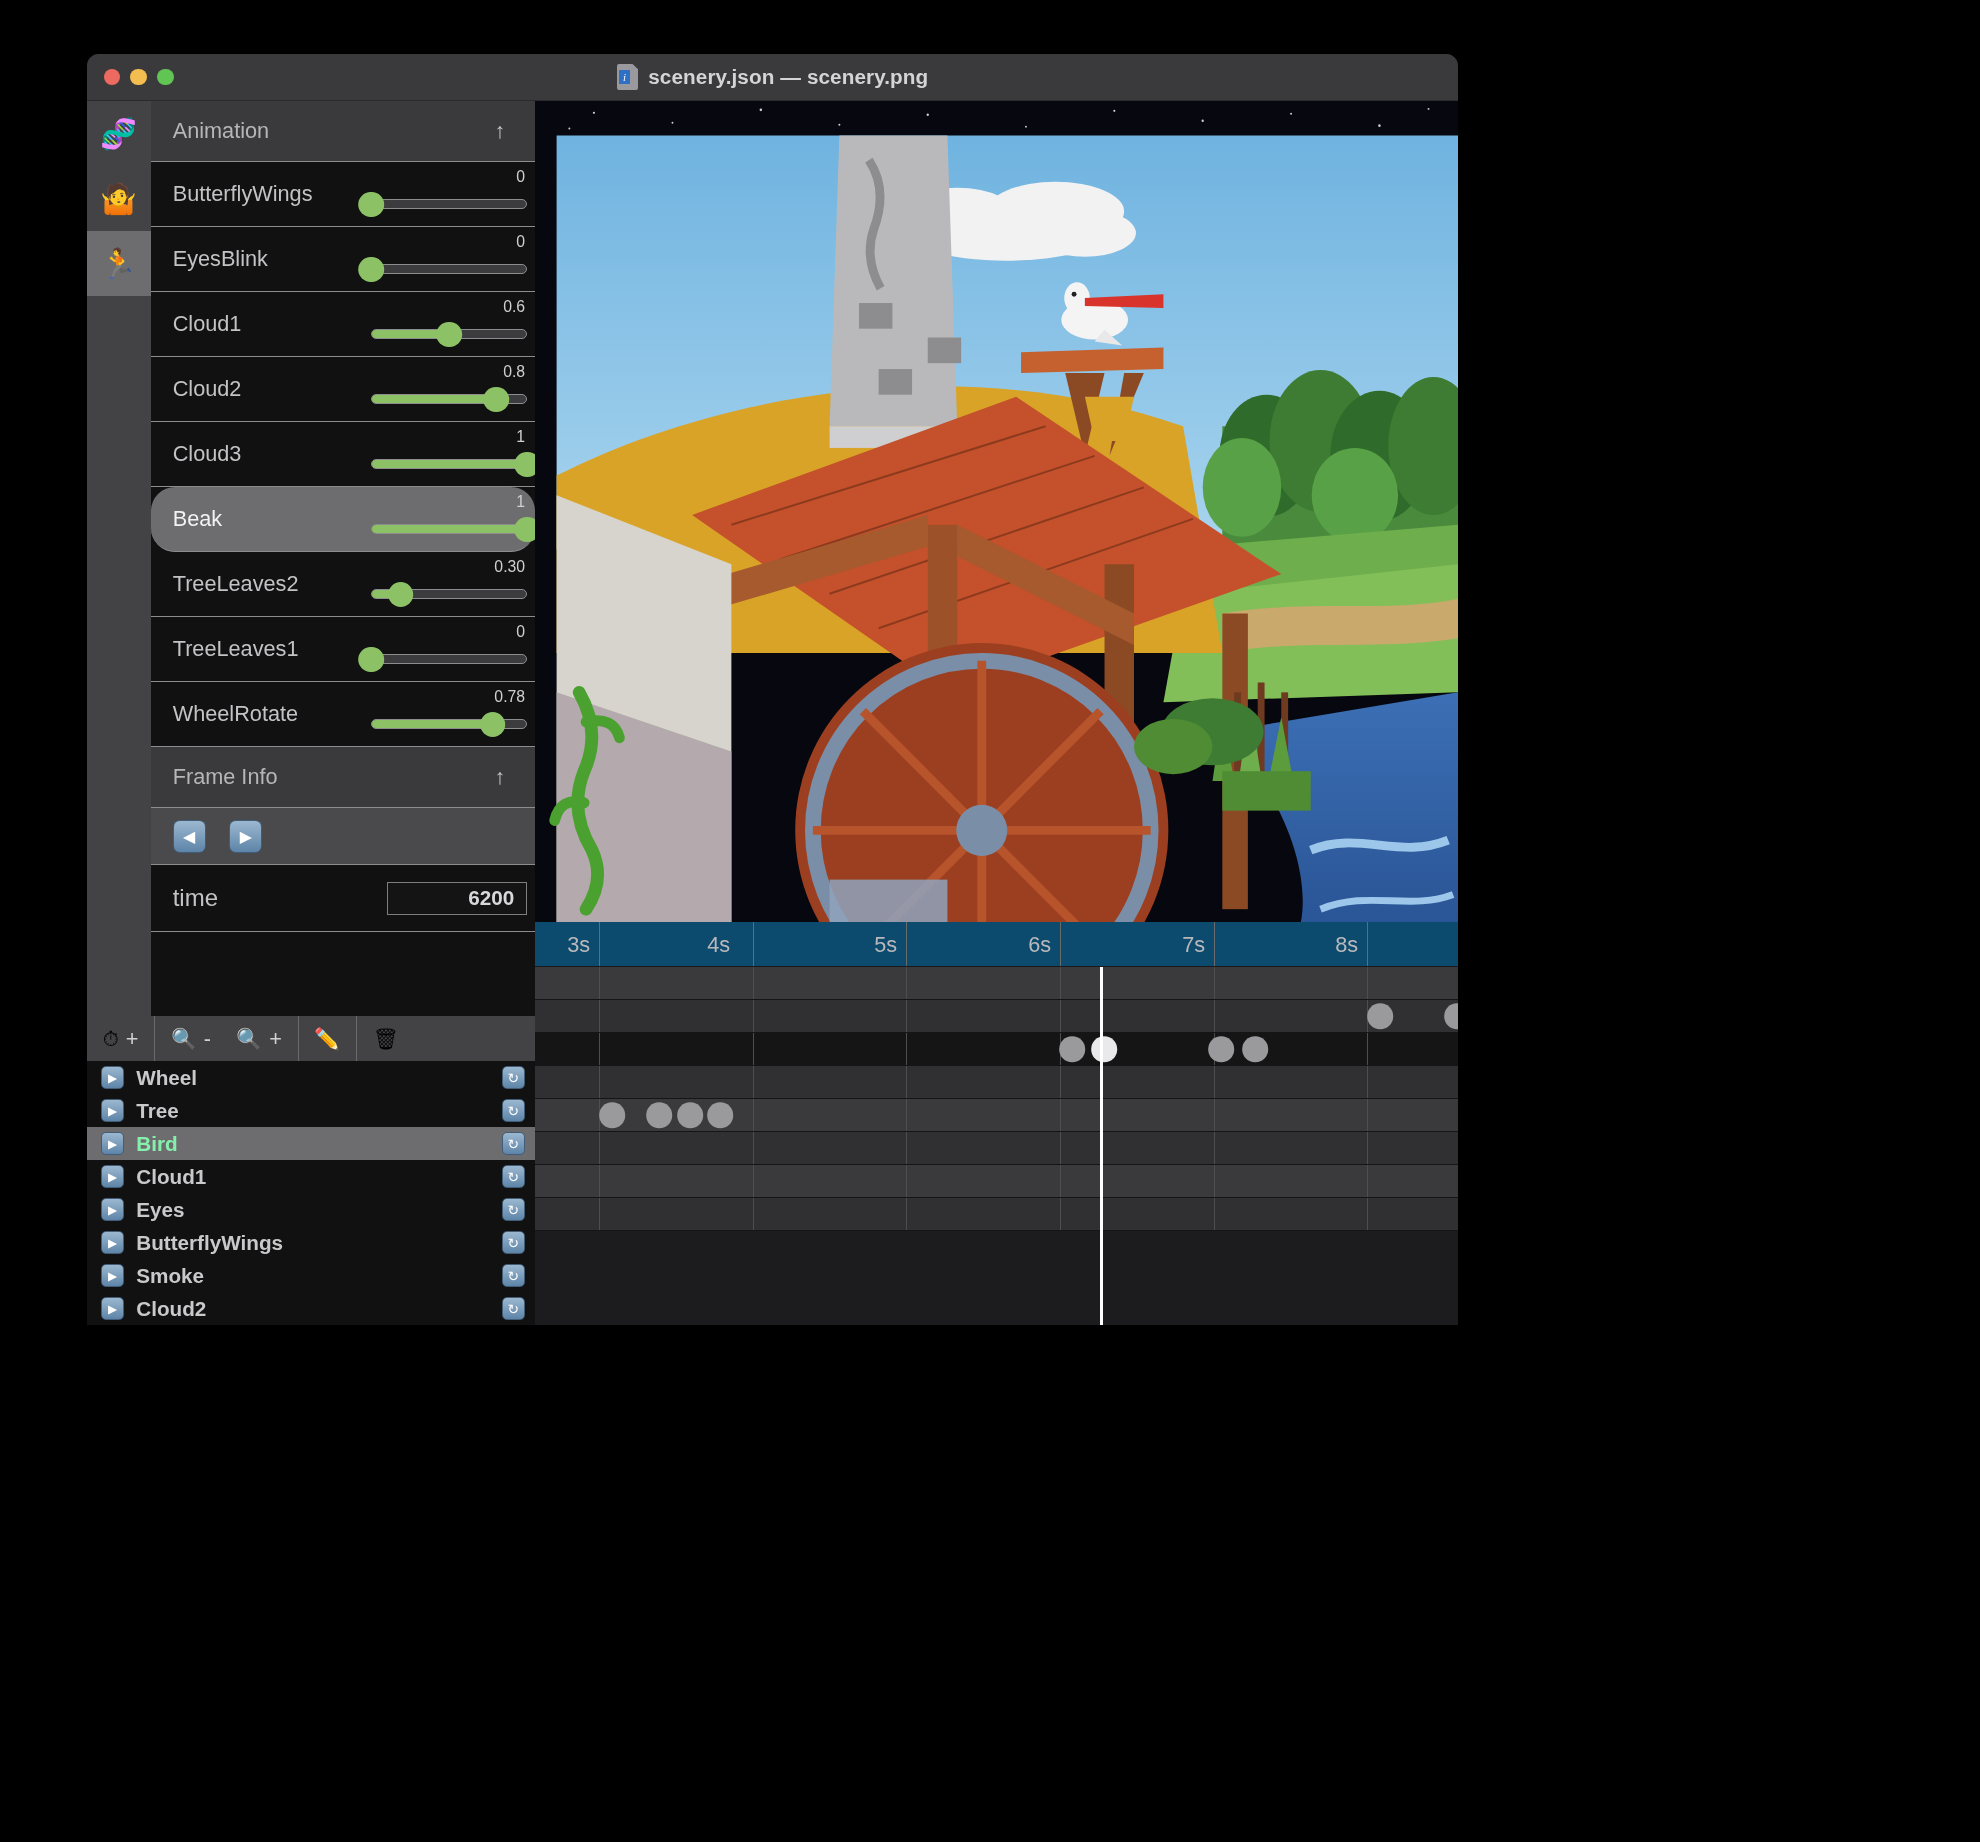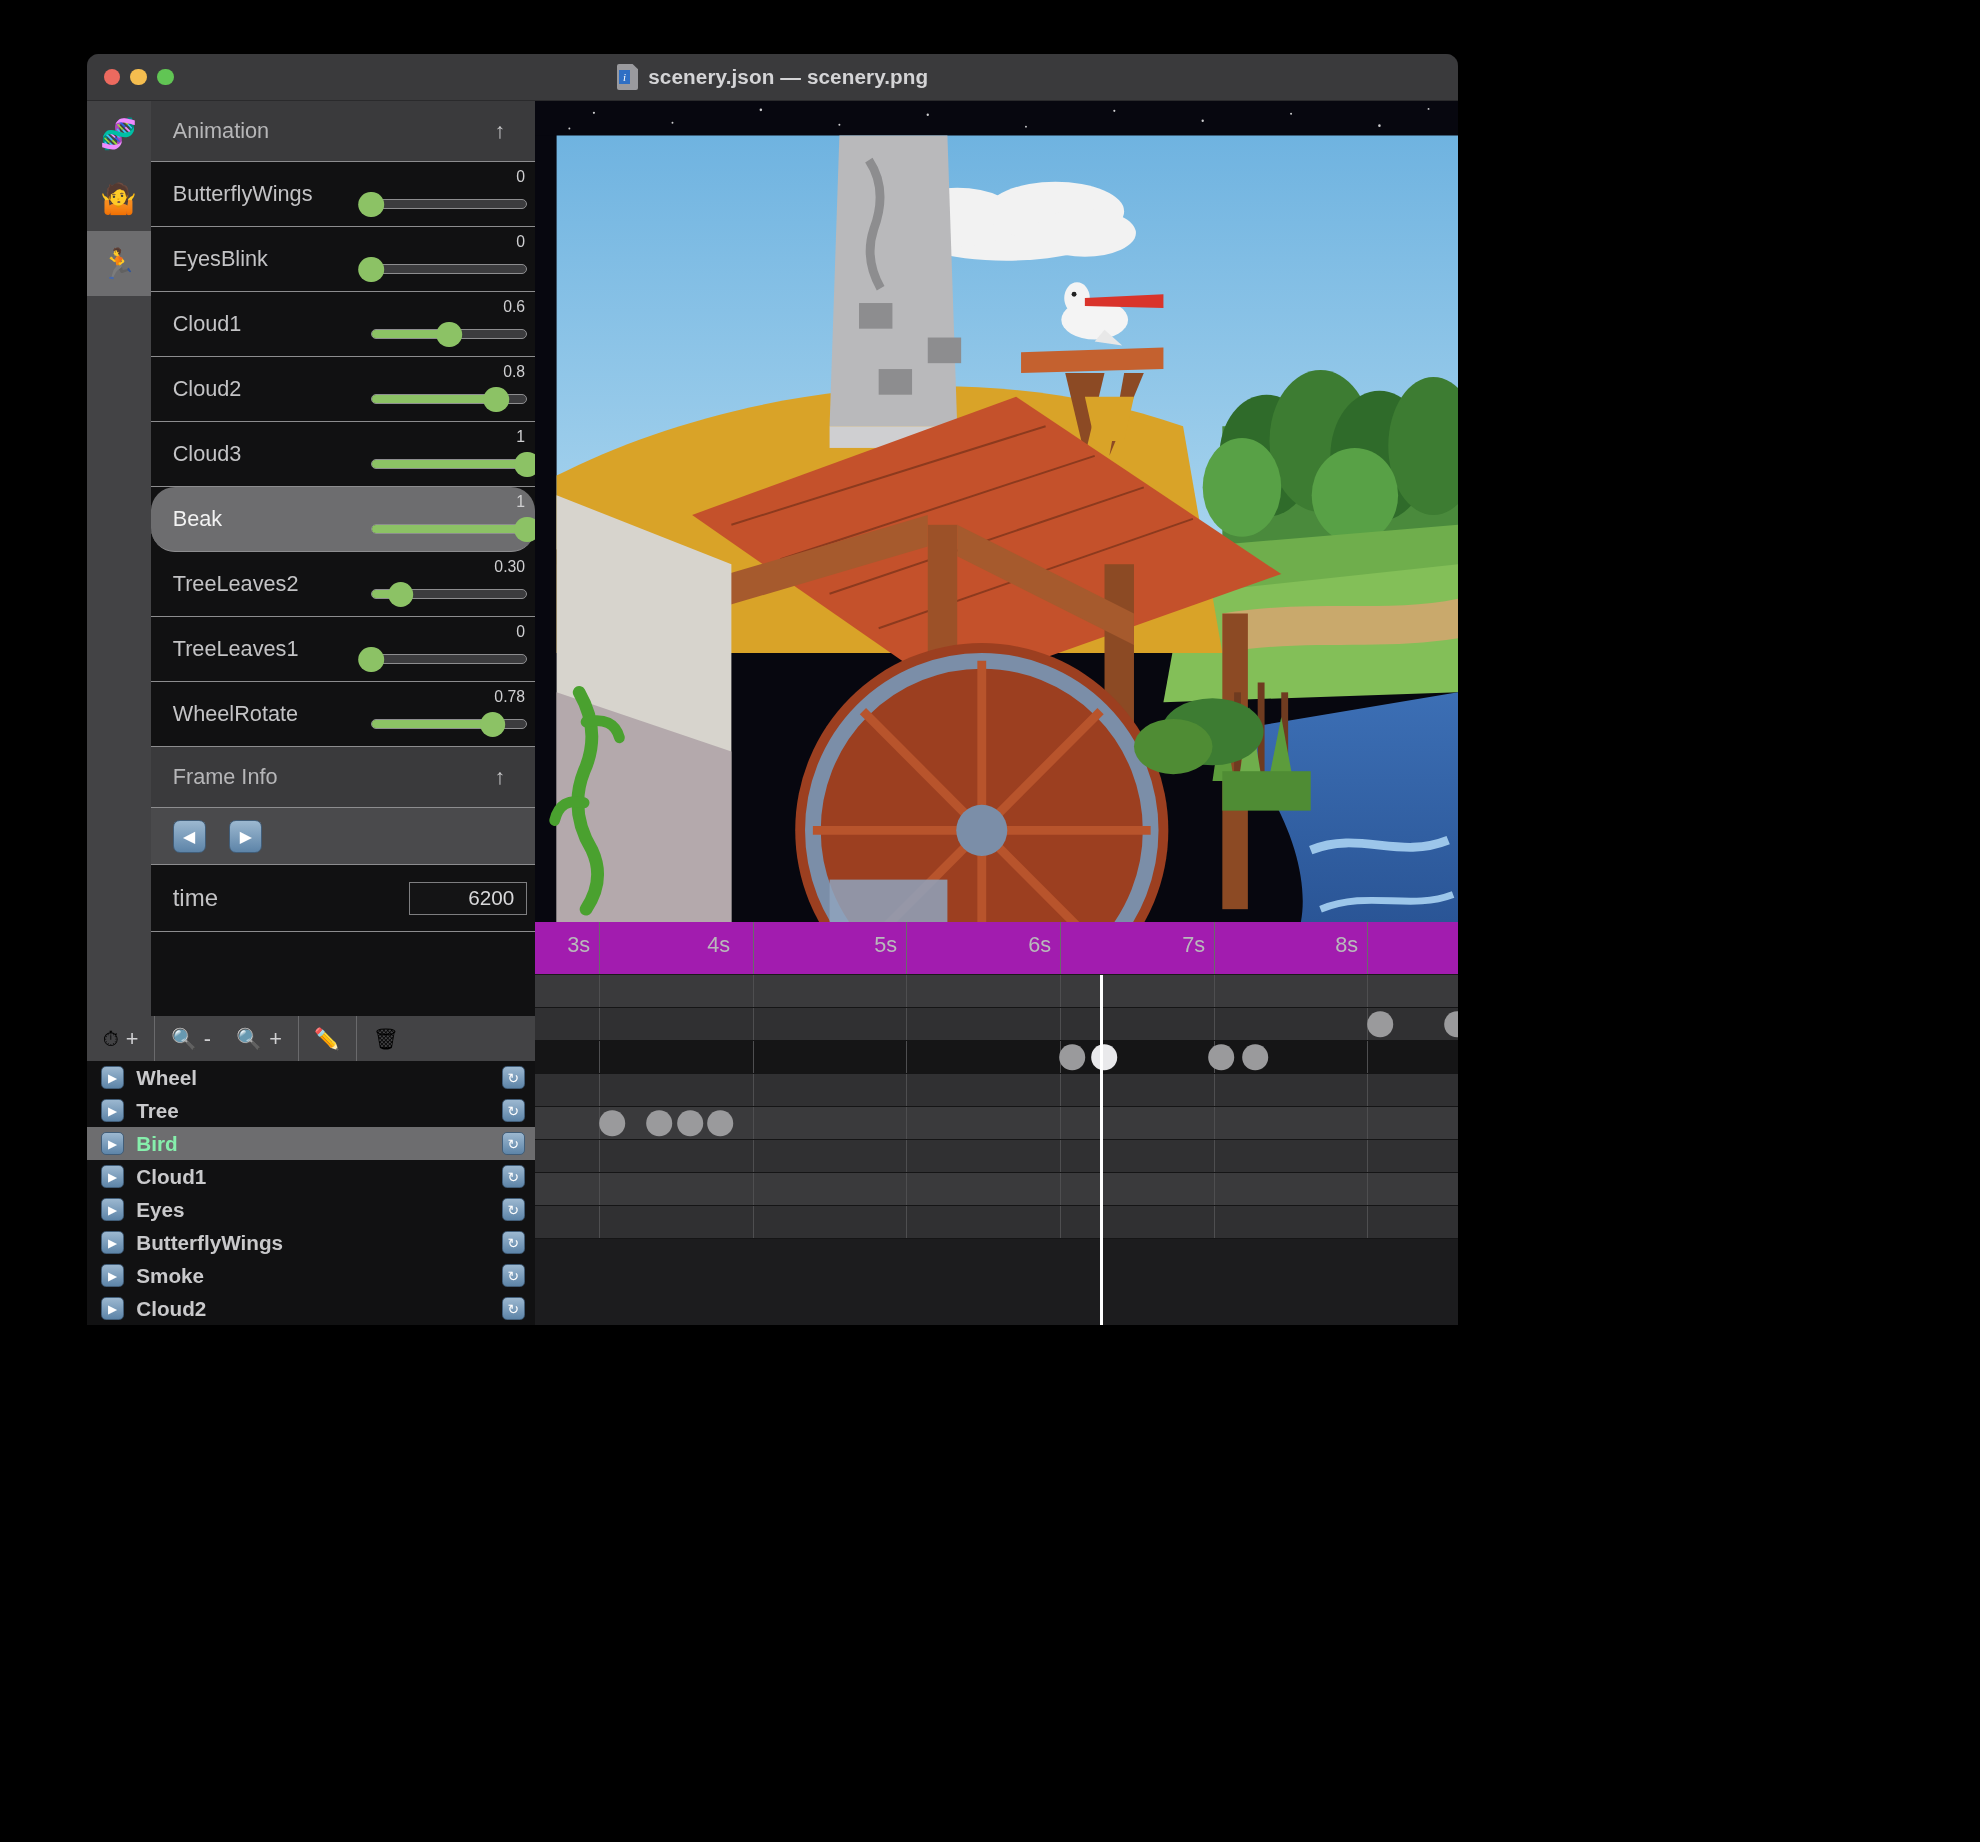--- a/index.html
+++ b/index.html
@@ -128,21 +128,21 @@
     display: flex; align-items: center; padding: 0 7.9px 0 21.7px;
     background: #111112;
   }
   .field-row .flabel { color: #c3c3c5; font-size: 24px; flex: 1; }
   .textfield {
     height: 33px; background: #141415; border: 1px solid #7e7e80;
     color: #d8d8da; font-size: 20.7px;
     display: flex; align-items: center; justify-content: flex-end;
     padding: 0 11.8px;
   }
-  #time-field  { width: 118px; }
+  #time-field  { width: 140px; font-weight: bold; }
   #event-field { width: 268px; }
   #props-spacer { flex: 1; background: #111112; }
 
   
   #tl-toolbar {
     height: 45px; background: #434345; flex: none;
     display: flex; align-items: center;
   }
   .tb-group {
     display: flex; align-items: center; height: 100%;
@@ -177,21 +177,21 @@
   }
 
   
   #right { flex: 1; display: flex; flex-direction: column; min-width: 0; }
   #canvas {
     flex: none; height: 821px; position: relative; overflow: hidden;
     background: #07070f;
   }
   
   #ruler {
-    height: 53px; background: #a21caf; flex: none;
+    height: 45px; background: #0c4a6e; flex: none;
     position: relative; border-bottom: 1px solid #1a1a1a;
   }
   .tick {
     position: absolute; top: 0; bottom: 0; width: 1px; background: #6a6a6c;
   }
   .tick-label {
     position: absolute; top: 9.9px; color: #b9b9bb; font-size: 21.7px;
     transform: translateX(-100%); padding-right: 8.9px;
   }
   

